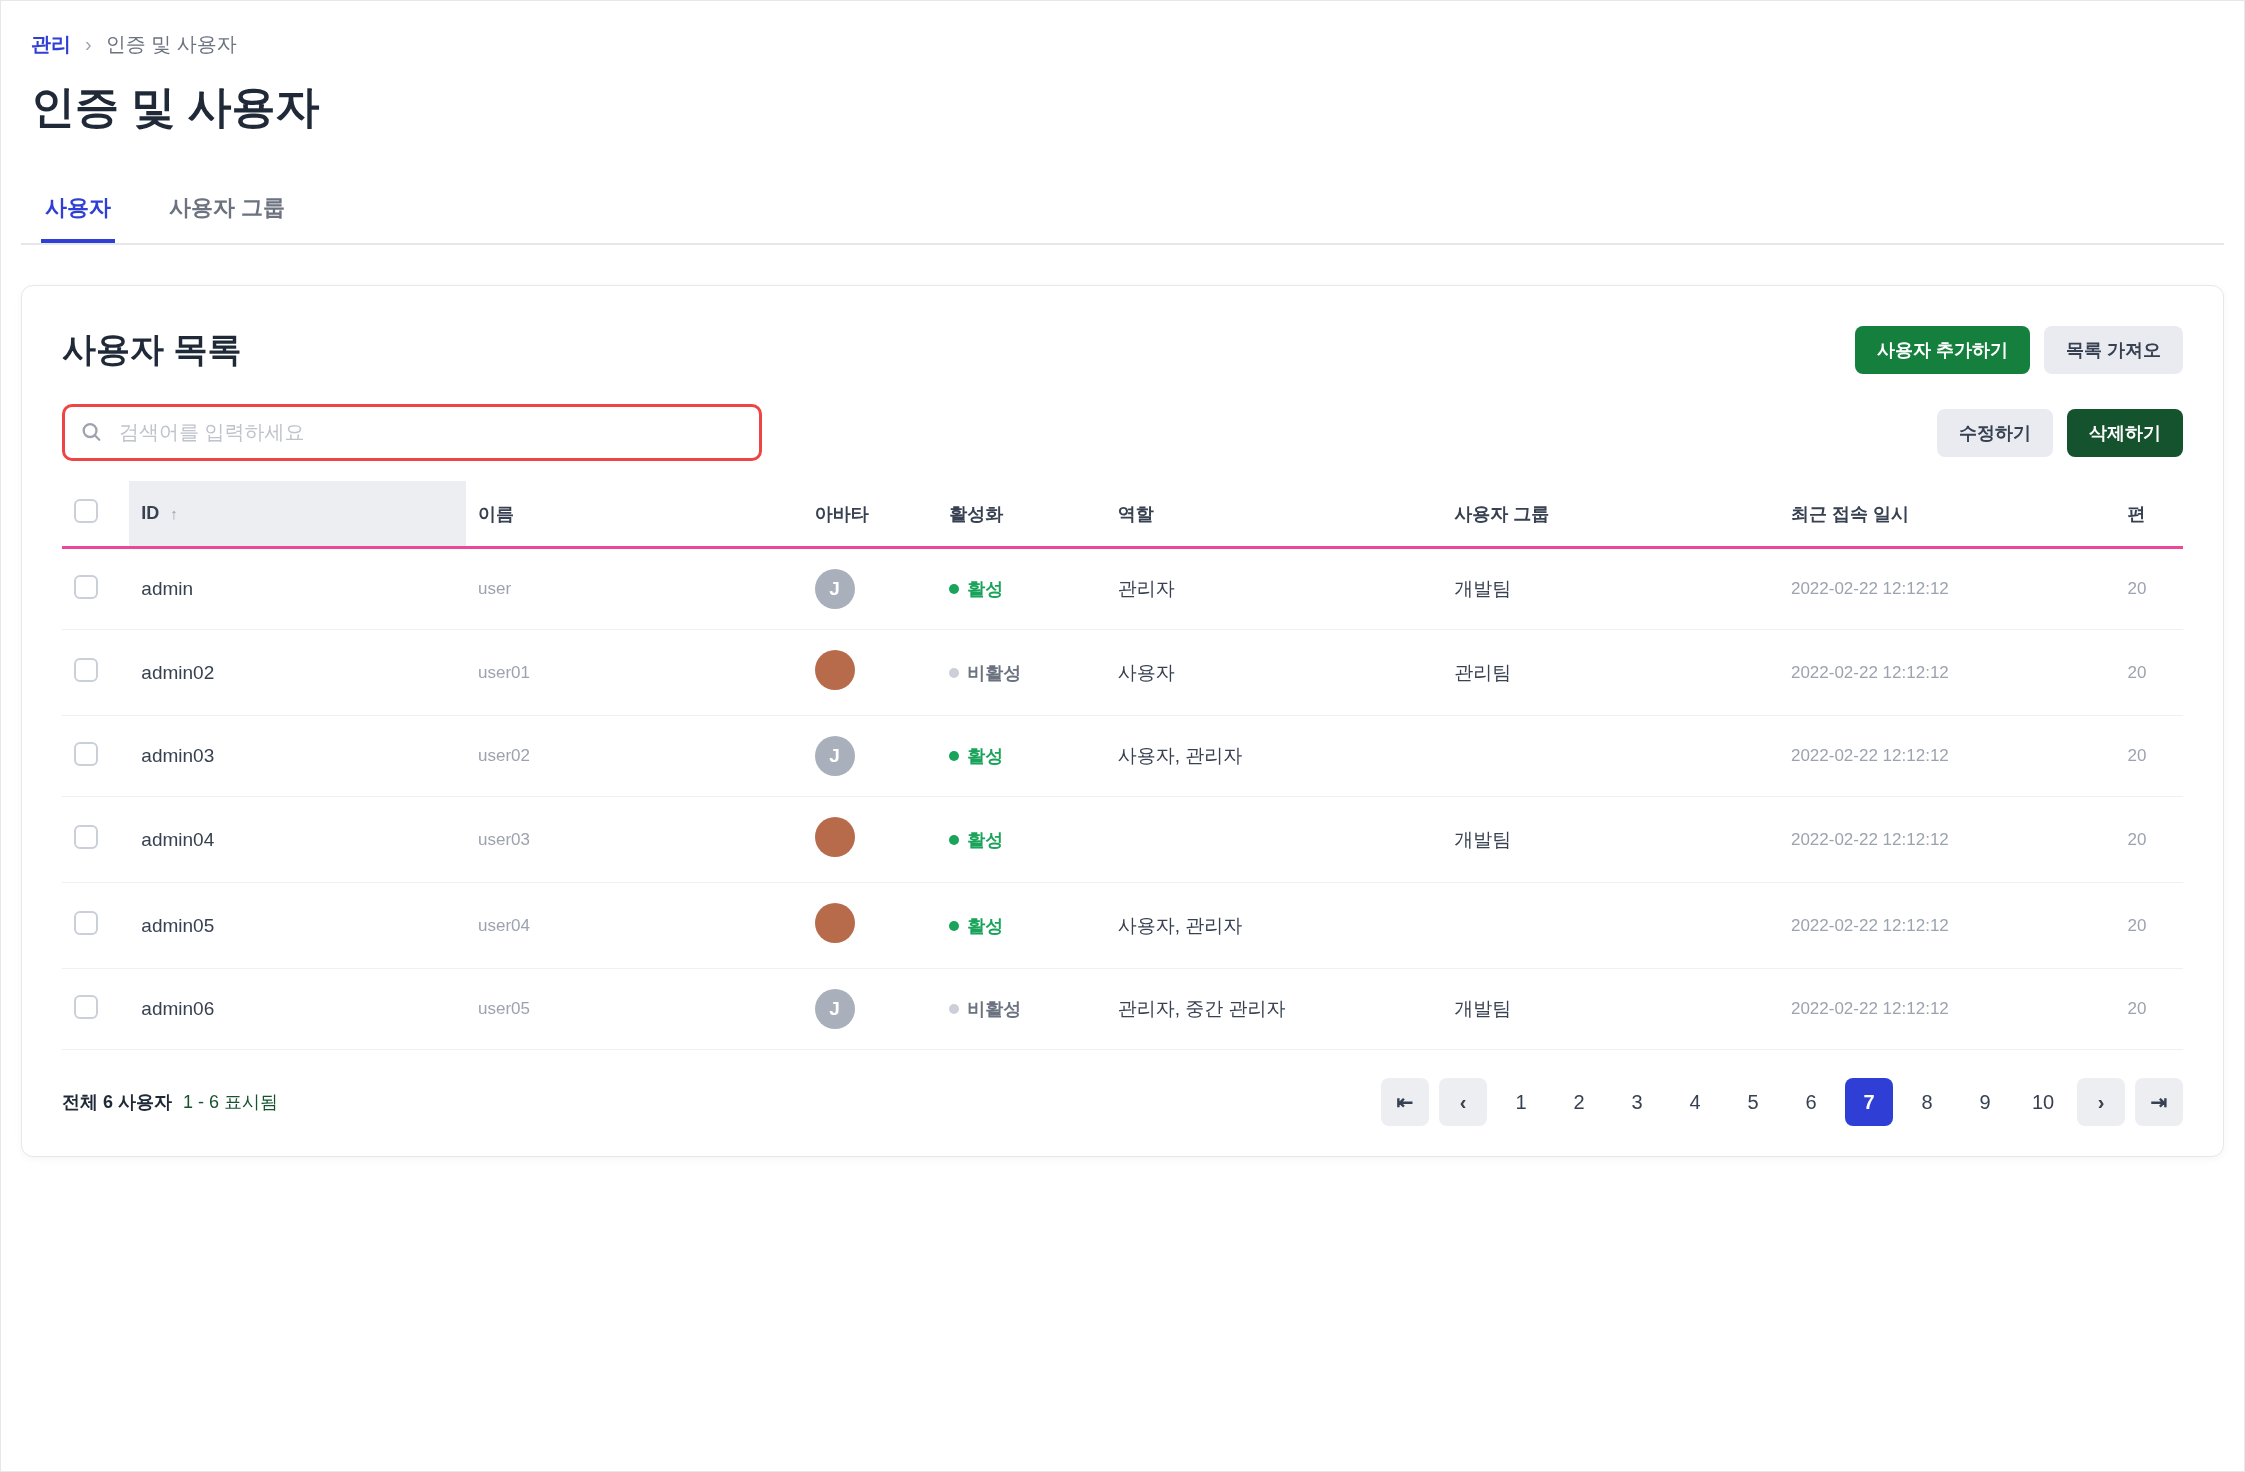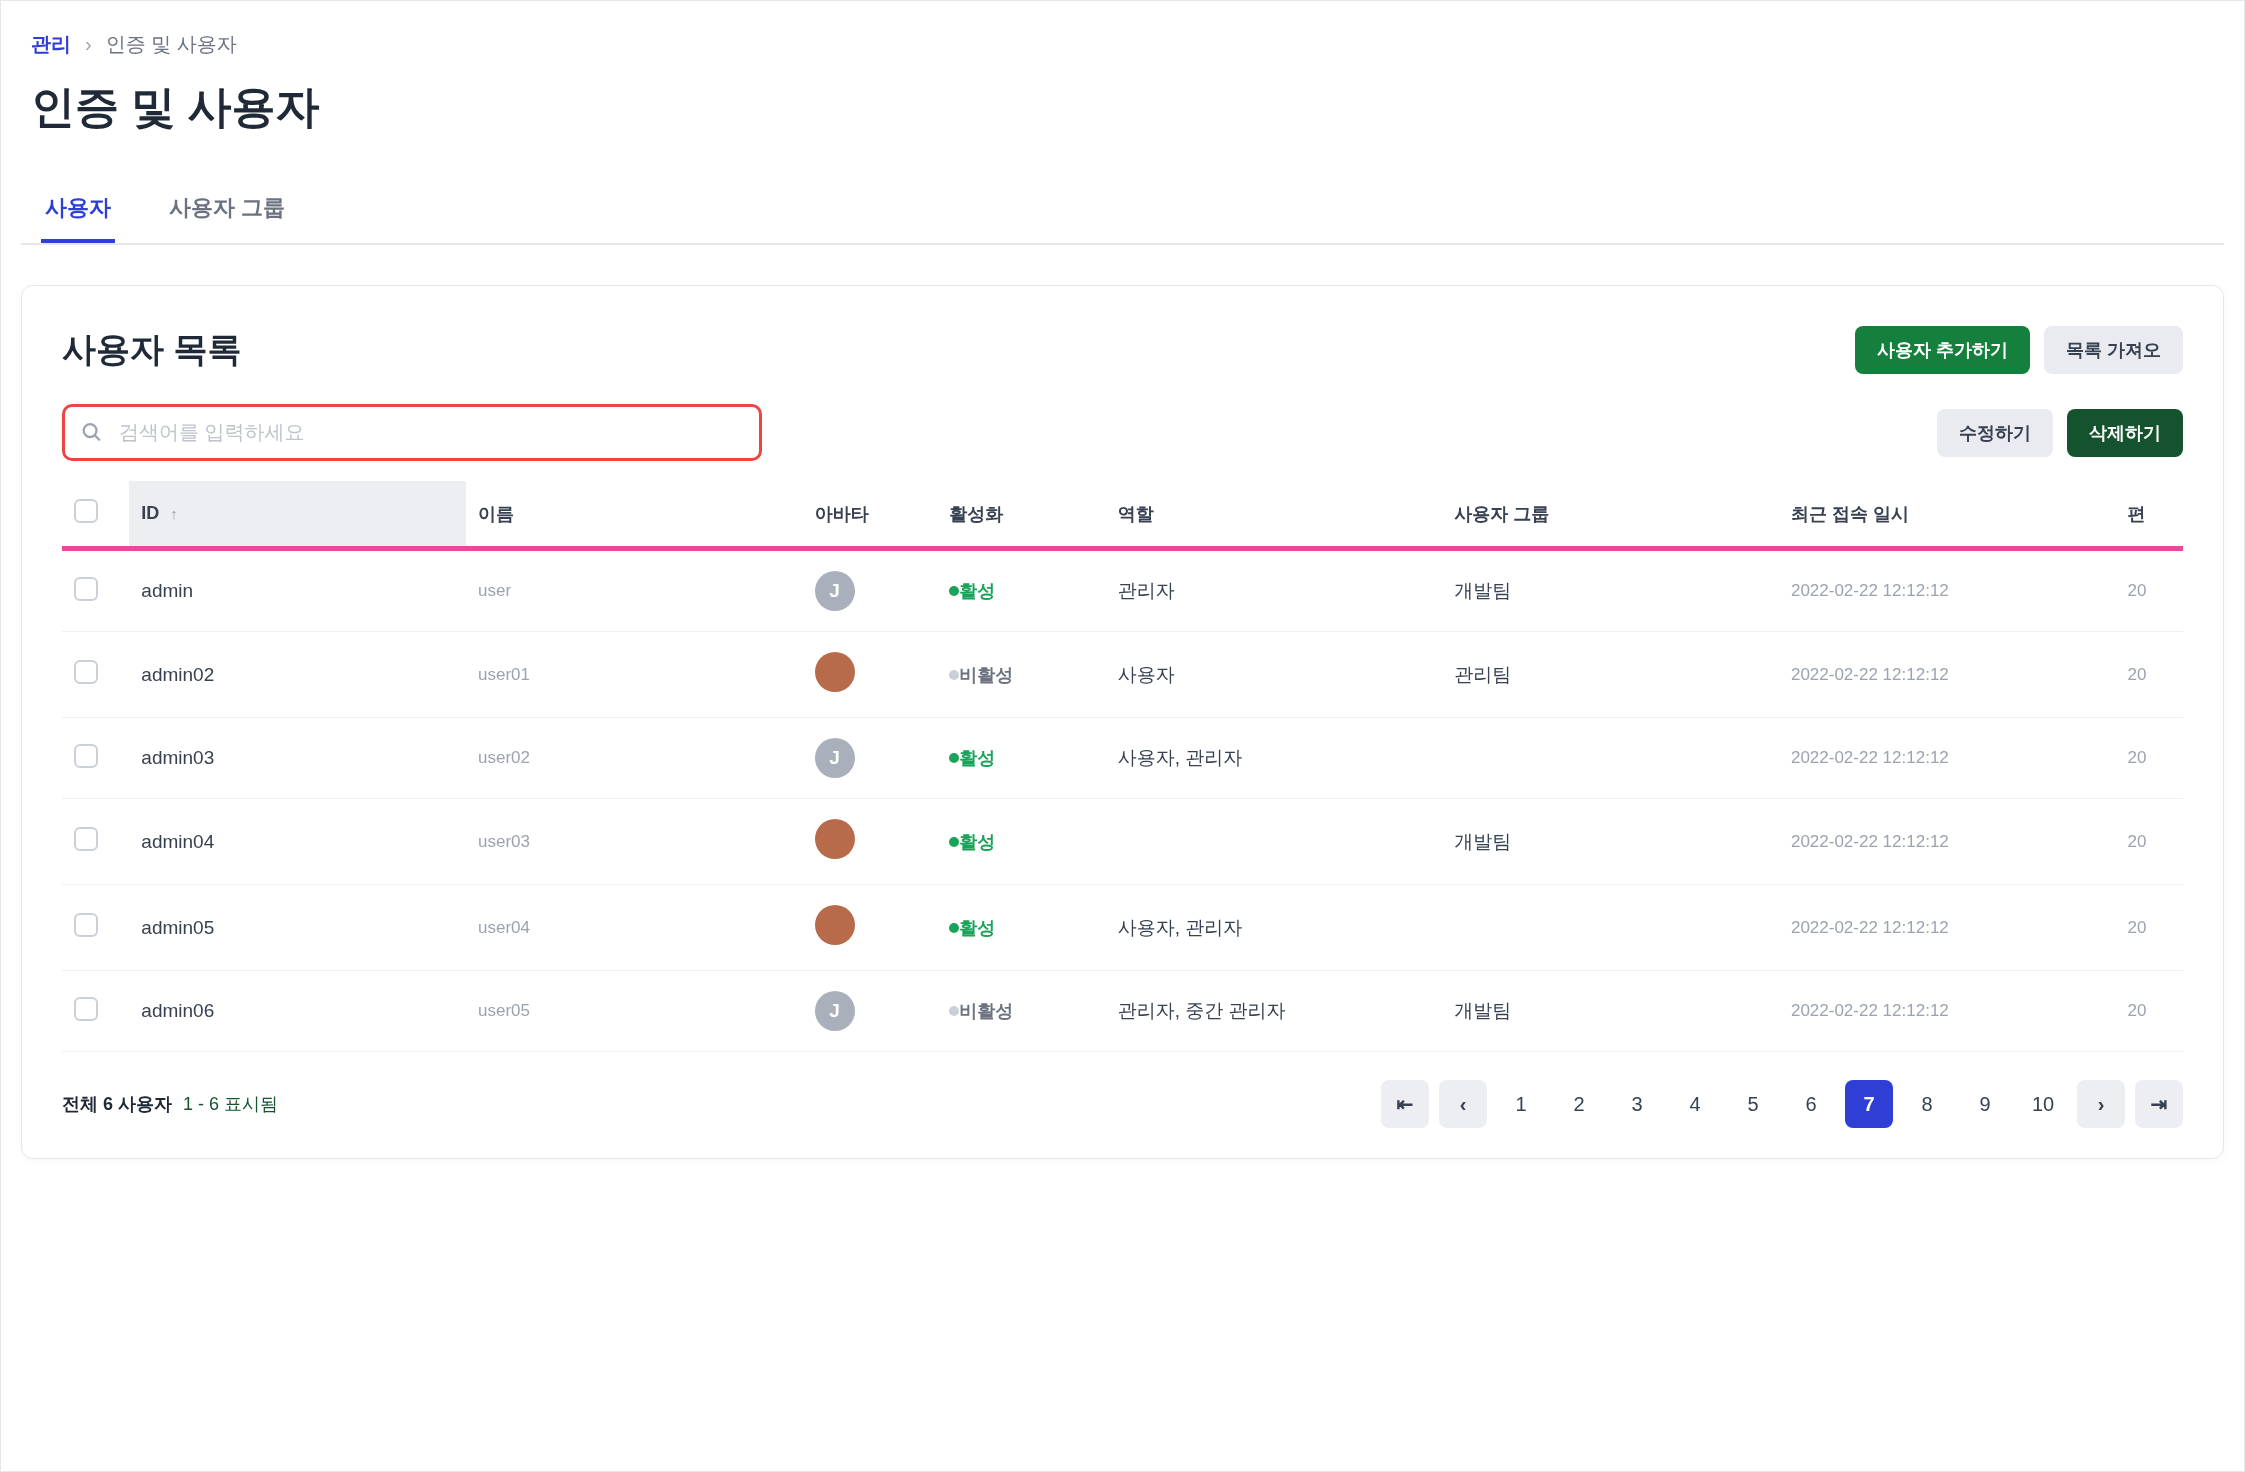--- a/index.html
+++ b/index.html
@@ -35,37 +35,37 @@
   .search-wrap { position:relative; width:700px; }
   .search-wrap .icon { position:absolute; left:18px; top:50%; transform:translateY(-50%); color:#9ca3af; }
   .search-input {
     width:100%; padding:14px 16px 14px 54px; border:3px solid #ef4444; border-radius:10px;
     font-size:20px; color:#374151;
   }
   .search-input::placeholder { color:#bfc3cc; }
   table { width:100%; border-collapse:collapse; }
   thead th {
     text-align:left; font-size:18px; font-weight:700; color:#374151;
-    padding:18px 12px; border-bottom:5px solid #ec4899;
+    padding:18px 12px; border-bottom:3px solid #ec4899;
     white-space:nowrap;
   }
   th.sorted { background:#eceef2; }
   tbody td {
     padding:20px 12px; font-size:19px; color:#374151;
     border-bottom:1px solid #eef0f3; white-space:nowrap;
   }
   tbody td.muted { color:#9ca3af; font-size:17px; }
   .checkbox {
     width:24px; height:24px; border:2px solid #cbd0d8; border-radius:6px; display:inline-block;
     background:#fff; cursor:pointer;
   }
   .avatar { width:40px; height:40px; border-radius:50%; display:inline-flex; align-items:center; justify-content:center; font-weight:700; color:#fff;}
   .avatar.gray { background:#a9b0bb; }
   .avatar.img { background:#b76b4b; }
-  .status { display:inline-flex; align-items:center; font-size:18px;}
+  .status { display:inline-flex; align-items:center; gap:8px; font-size:18px;}
   .status .dot { width:10px; height:10px; border-radius:50%; }
   .status.active .dot { background:#1aa35a; }
   .status.active { color:#1aa35a; font-weight:600; }
   .status.inactive .dot { background:#cbd0d8; }
   .status.inactive { color:#6b7280; font-weight:600; }
   .footer { display:flex; align-items:center; justify-content:space-between; margin-top:28px; font-size:18px;}
   .footer .summary .muted { color:#14532d; margin-left:6px;}
   .pager { display:flex; align-items:center; gap:10px; }
   .pgbtn {
     min-width:48px; height:48px; display:flex; align-items:center; justify-content:center;

